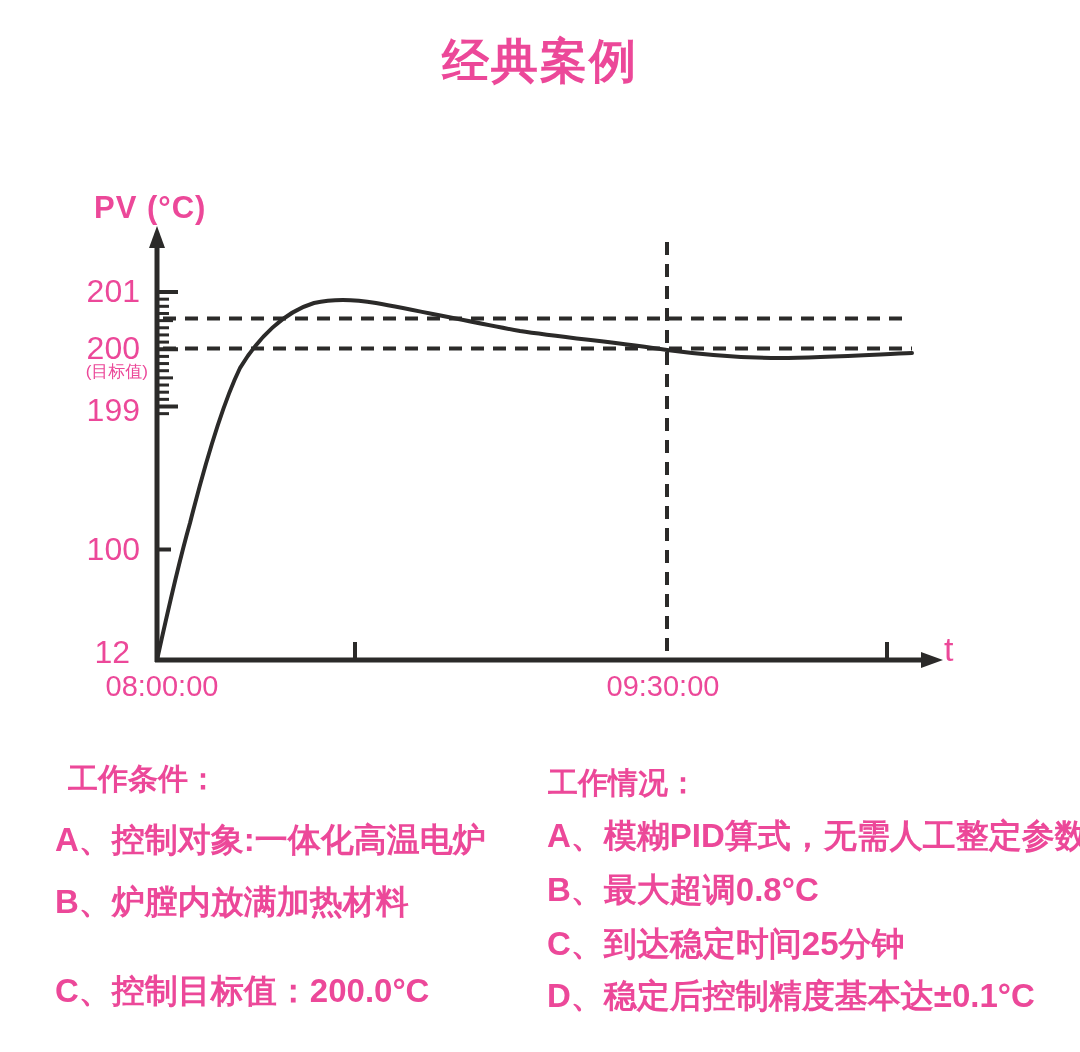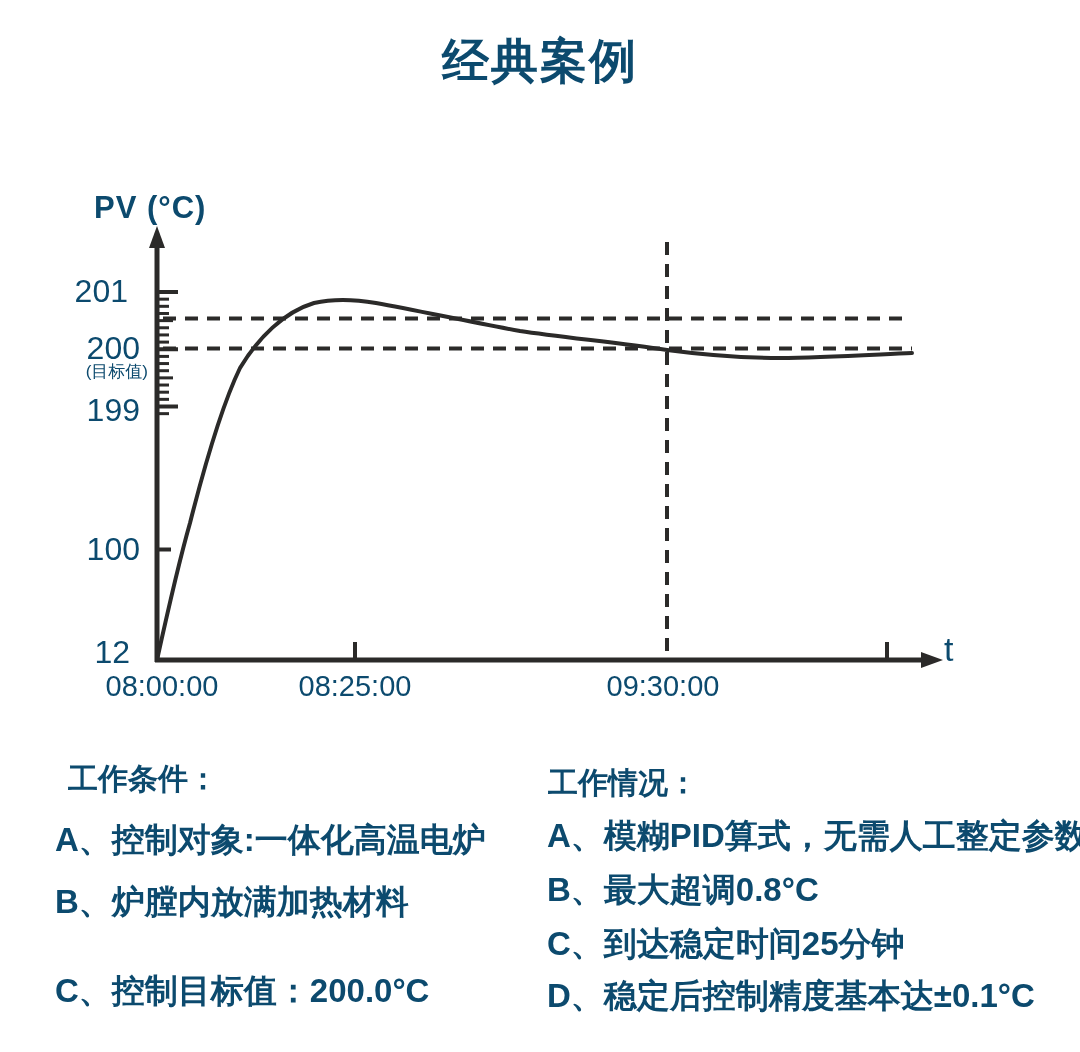--- a/index.html
+++ b/index.html
@@ -2,21 +2,21 @@
 <html><head>
 <meta charset="utf-8">
 <style>
   html,body{margin:0;padding:0;background:#ffffff;}
   .canvas{
     position:relative;
     width:1080px;
     height:1052px;
     background:#ffffff;
     font-family:"Liberation Sans","DejaVu Sans",sans-serif;
-    color:#0c4a6e;
+    color:#ec4899;
     overflow:hidden;
   }
   .abs{position:absolute;}
   .title{
     top:30px;left:0;width:1080px;
     text-align:center;
     font-size:47px;font-weight:700;
     letter-spacing:2px;
   }
   .subtitle{
@@ -27,21 +27,21 @@
   }
   .pv-label{
     top:190px;left:94px;
     font-size:31px;font-weight:600;
     letter-spacing:1px;
   }
   .ylab{
     width:100px;text-align:right;
     font-size:32px;font-weight:500;
   }
-  .ylab-201{top:273px;left:28px;}
+  .ylab-201{top:273px;left:40px;}
   .ylab-200{top:330px;left:40px;}
   .ylab-target{top:360px;left:40px;font-size:17px;width:108px;}
   .ylab-199{top:392px;left:40px;}
   .ylab-100{top:531px;left:40px;}
   .ylab-12{top:634px;left:30px;}
   .xlab{
     width:160px;text-align:center;
     font-size:29px;font-weight:500;
     top:670px;
   }
@@ -116,21 +116,20 @@
 
   <div class="abs pv-label">PV (°C)</div>
   <div class="abs ylab ylab-201">201</div>
   <div class="abs ylab ylab-200">200</div>
   <div class="abs ylab ylab-target">(目标值)</div>
   <div class="abs ylab ylab-199">199</div>
   <div class="abs ylab ylab-100">100</div>
   <div class="abs ylab ylab-12">12</div>
 
   <div class="abs xlab xlab-0">08:00:00</div>
-  <div class="abs xlab xlab-1">08:25:00</div>
   <div class="abs xlab xlab-2">09:30:00</div>
   <div class="abs t-label">t</div>
 
   <div class="panel">
     <div class="heading" style="left:68px;top:764px;">工作条件：</div>
     <div class="item" style="left:55px;top:825px;">A、控制对象:一体化高温电炉</div>
     <div class="item" style="left:55px;top:887px;">B、炉膛内放满加热材料</div>
     <div class="item" style="left:55px;top:948px;margin-top:28px;">C、控制目标值：200.0°C</div>
   </div>
 

